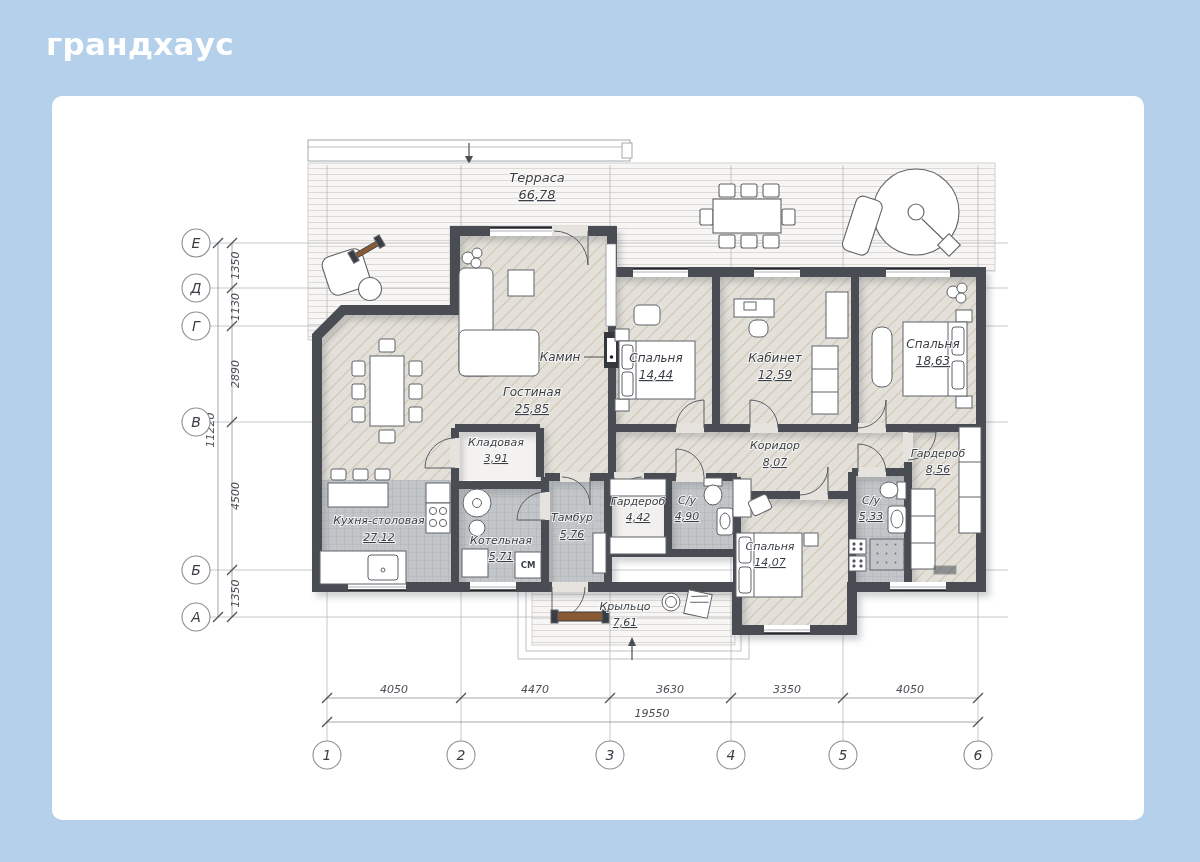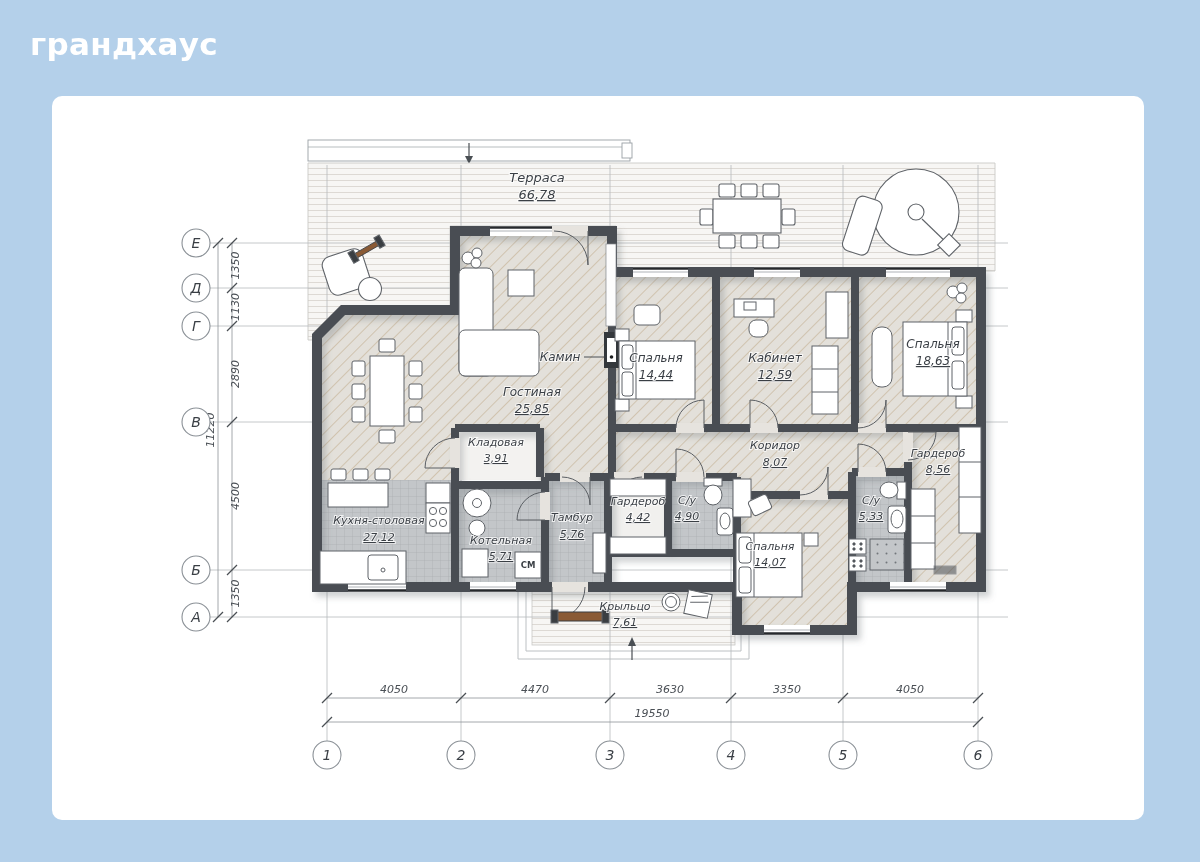--- a/index.html
+++ b/index.html
@@ -1,18 +1,18 @@
 <!DOCTYPE html>
 <html><head>
 <meta charset="utf-8">
 <style>
   html,body{margin:0;padding:0;background:#b4d0ea;}
   .page{position:relative;width:1200px;height:862px;background:#b4d0ea;overflow:hidden;
         font-family:"DejaVu Sans",sans-serif;}
-  .logo{position:absolute;left:30px;top:26px;font-size:31px;font-weight:700;color:#ffffff;
+  .logo{position:absolute;left:46px;top:26px;font-size:31px;font-weight:700;color:#ffffff;
         letter-spacing:.3px;}
   svg text{font-family:"DejaVu Sans",sans-serif;font-style:italic;fill:#3a3f45;
            paint-order:stroke;stroke:rgba(255,255,255,.75);stroke-width:2px;}
   svg text.noHalo{stroke:none;}
   .rl{font-size:12px;}
   .rs{font-size:11px;}
   .area{text-decoration:underline;}
   .dim{font-size:11px;fill:#4a4f55;stroke:none;}
   .axis{font-size:14px;fill:#3a3f45;stroke:none;}
   .tl{font-size:13px;}

